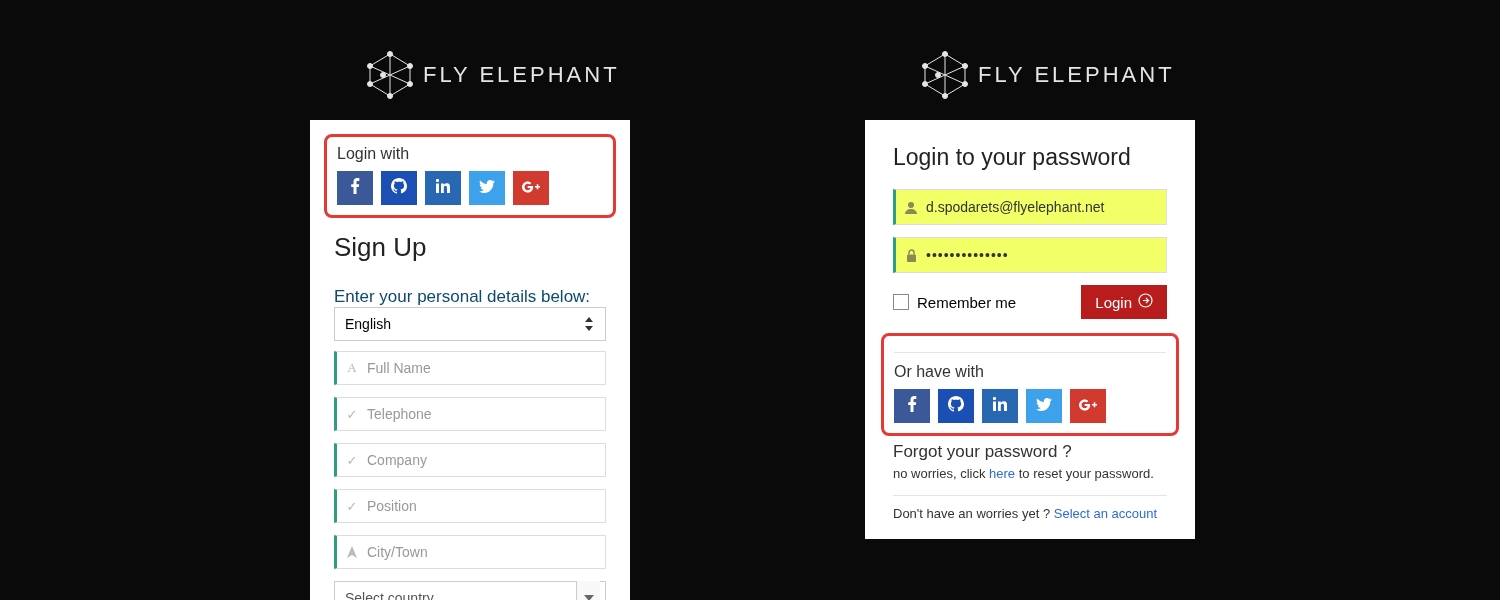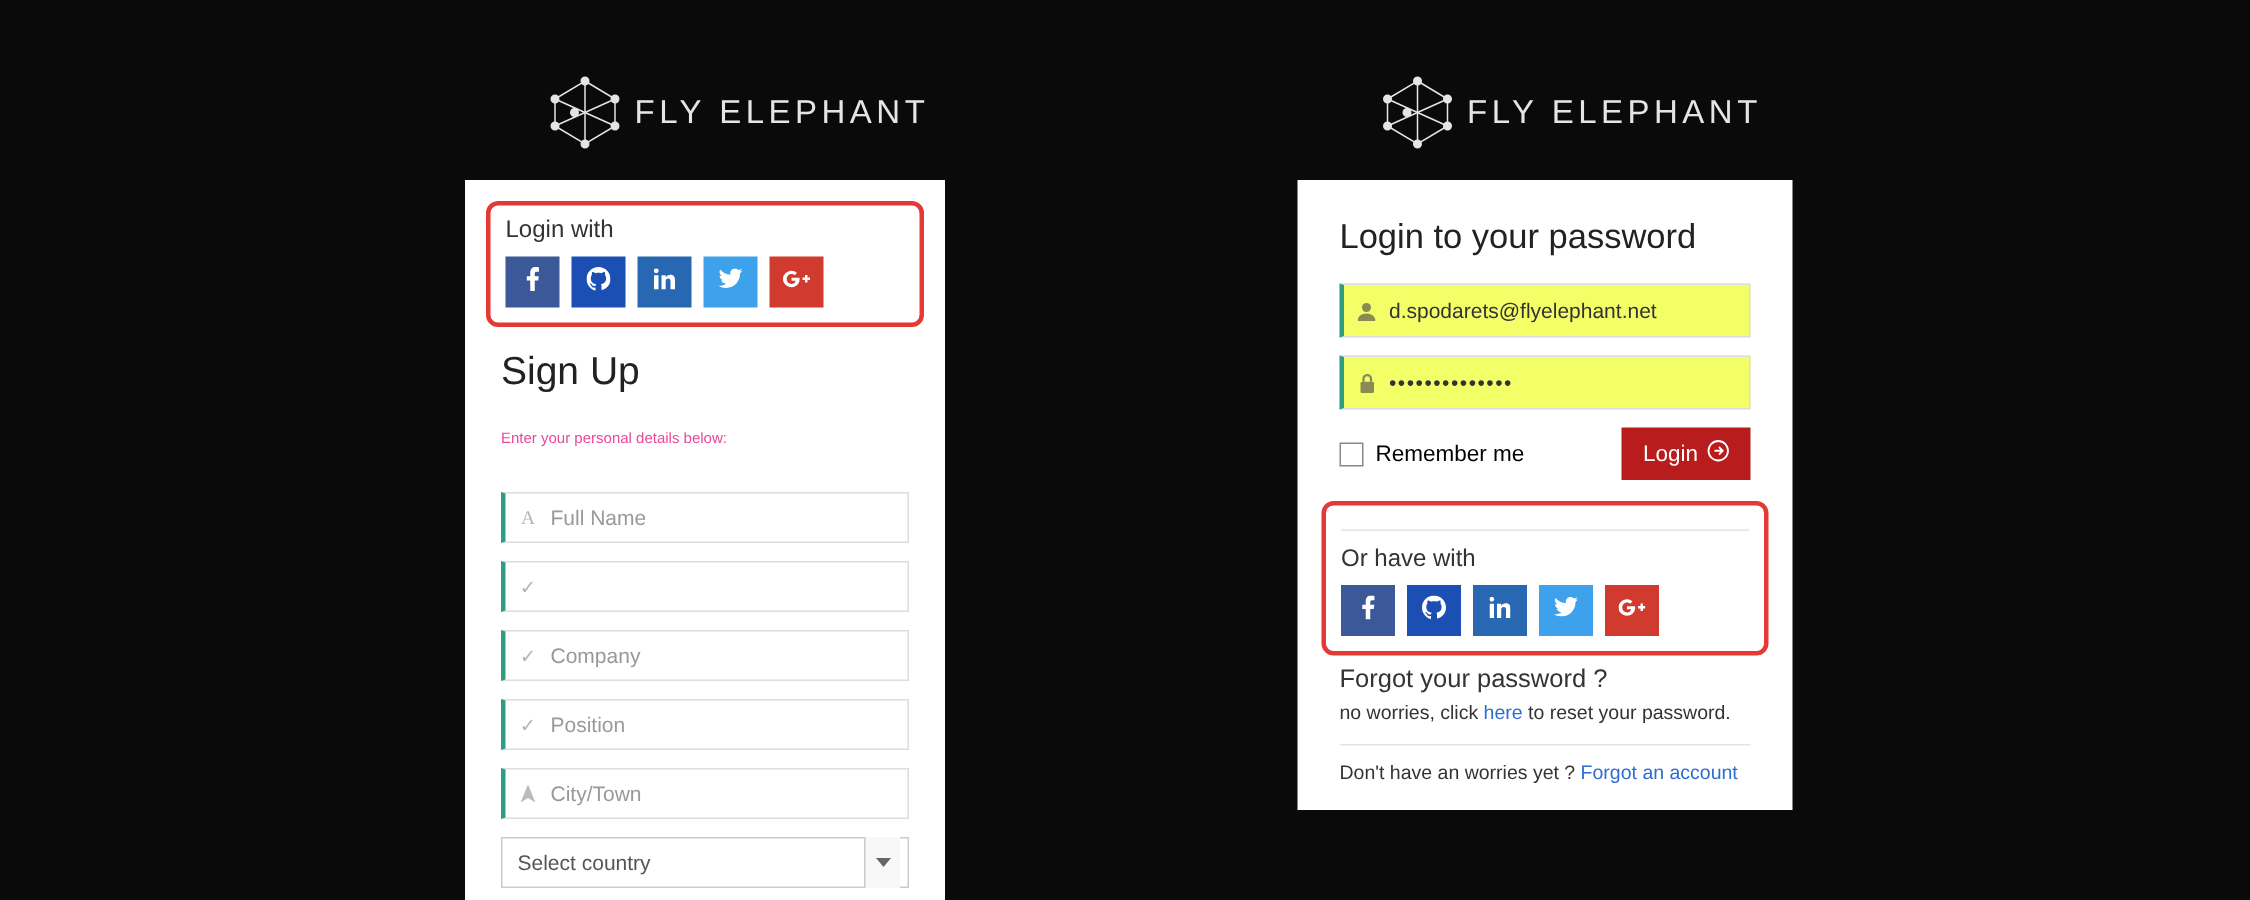--- a/index.html
+++ b/index.html
@@ -69,23 +69,23 @@
     .tw { background:#3ea1ec; }
     .gp { background:#d13a2f; }
 
     .section-title {
       font-size: 26px;
       font-weight: 300;
       color: #222;
       margin-bottom: 24px;
     }
     .section-sub {
-      font-size: 10px;
-      color: #ec4899;
-      margin-bottom: 30px;
+      font-size: 17px;
+      color: #0c4a6e;
+      margin-bottom: 0;
     }
 
     .select-wrap {
       position: relative; margin-bottom: 10px;
     }
     .select-wrap select, .select-wrap .fake-select {
       width: 100%;
       height: 34px;
       border: 1px solid #ccc;
       padding: 0 10px;
@@ -203,27 +203,37 @@
             <span><svg width="18" height="12" viewBox="0 0 18 12" fill="#fff">
                 <path d="M5.7 5.1v2h2.8c-.3 1.3-1.3 2.2-2.8 2.2-1.8 0-3.2-1.5-3.2-3.3S3.9 2.7 5.7 2.7c.9 0 1.6.3 2.1.8l1.5-1.5C8.3 1 7.1.5 5.7.5 2.6.5 0 3 0 6s2.6 5.5 5.7 5.5c3.3 0 5.4-2.3 5.4-5.6 0-.3 0-.6-.1-.8H5.7zM18 5h-1.7V3.3h-1.6V5H13v1.6h1.7v1.7h1.6V6.6H18z"></path>
               </svg></span>
           </div>
       </div>
     </div>
 
     <div class="section-title">Sign Up</div>
     <div class="section-sub">Enter your personal details below:</div>
 
+    <div class="select-wrap">
+      <select><option>English</option></select>
+      <span class="select-caret">
+        <svg width="10" height="14" viewBox="0 0 10 14">
+            <path d="M5 0 9 5H1z" fill="#333"></path>
+            <path d="M5 14 1 9h8z" fill="#333"></path>
+          </svg>
+      </span>
+    </div>
 
     <div class="input-row">
       <span class="input-icon" style="font-family:serif;">A</span>
       <input type="text" placeholder="Full Name" style="">
     </div>
     <div class="input-row">
       <span class="input-icon">✓</span>
+      <input type="text" placeholder="Telephone" style="">
     </div>
     <div class="input-row">
       <span class="input-icon">✓</span>
       <input type="text" placeholder="Company" style="">
     </div>
     <div class="input-row">
       <span class="input-icon">✓</span>
       <input type="text" placeholder="Position" style="">
     </div>
     <div class="input-row">
@@ -335,16 +345,16 @@
           </div>
       </div>
     </div>
 
     <div class="forgot-title">Forgot your password ?</div>
     <div class="forgot-text">
       <span>no worries, click </span><a>here</a><span> to reset your password.</span>
     </div>
     <hr class="divider">
     <div class="noaccount">
-      <span>Don't have an worries yet ?  </span><a>Forgot an account</a>
+      <span>Don't have an worries yet ?  </span><a>Select an account</a>
     </div>
   </div>
 </div>
 
 </body></html>

